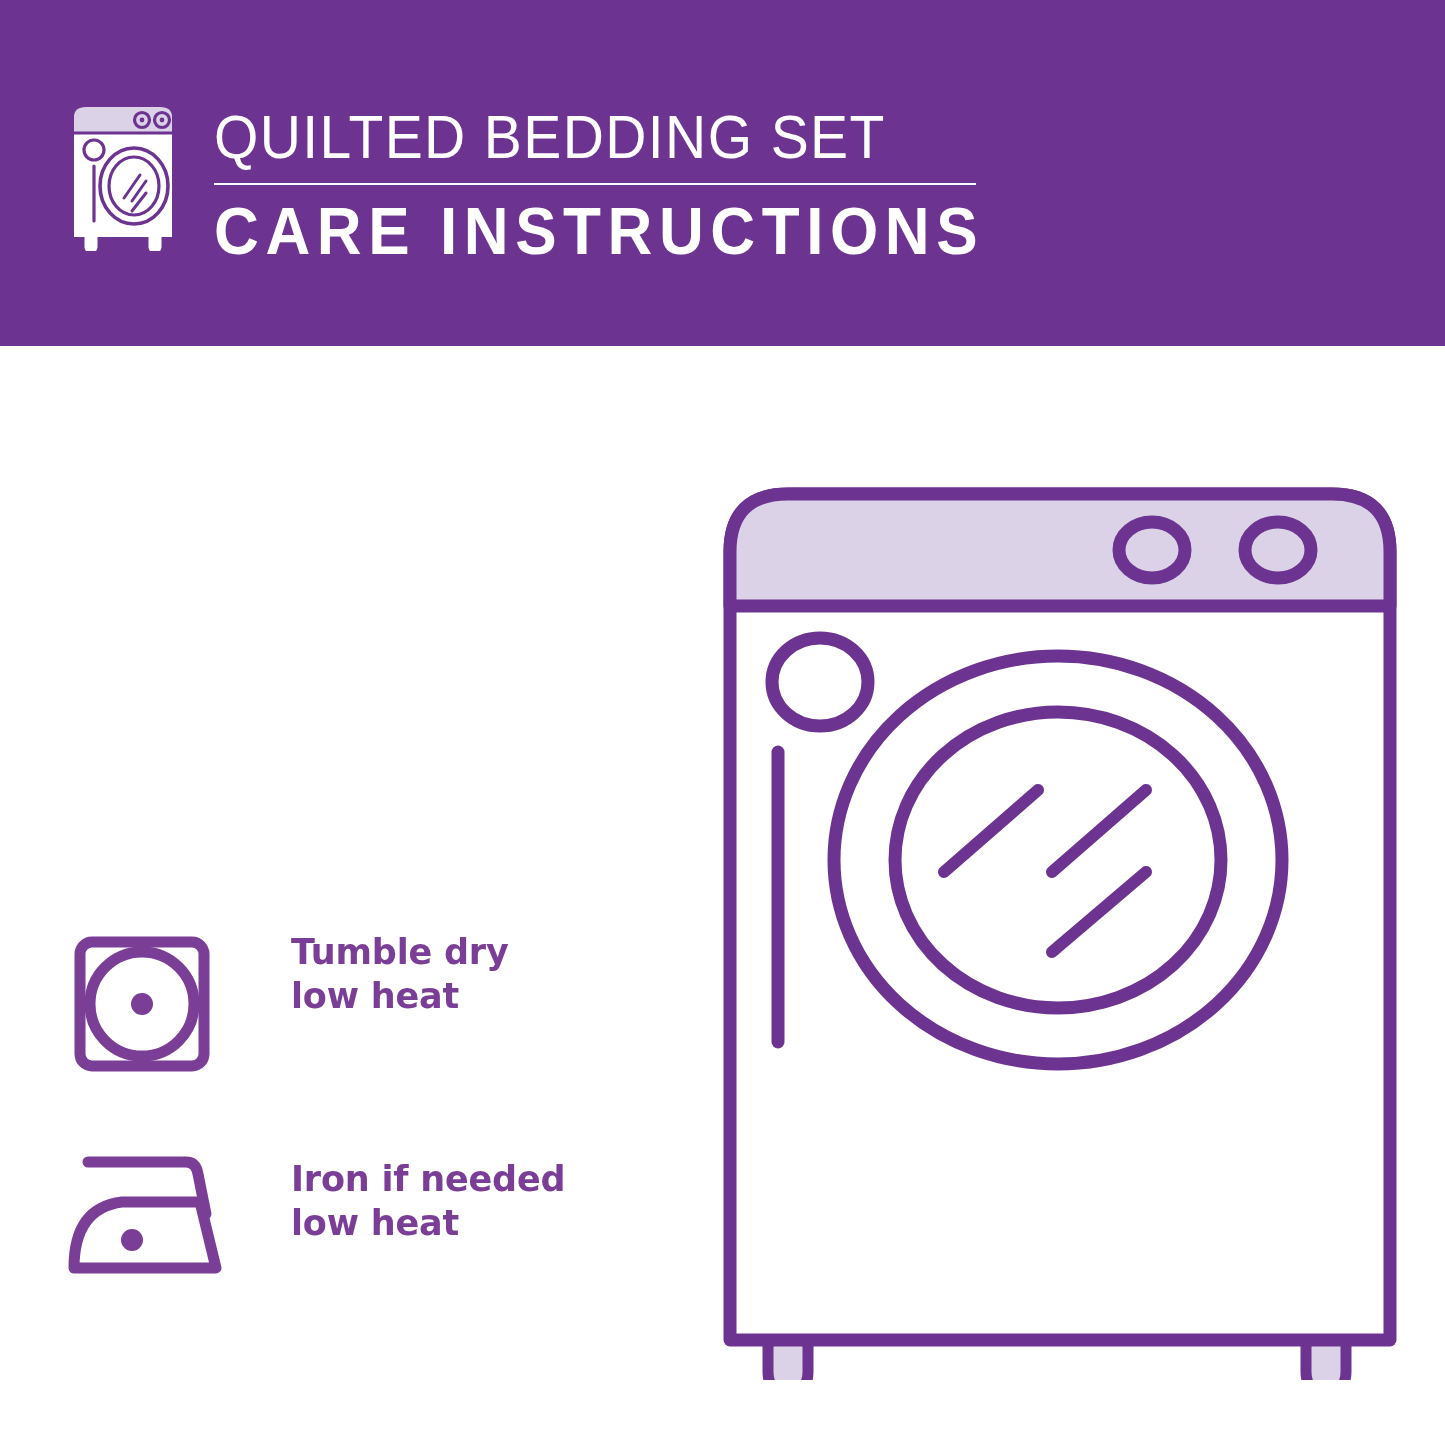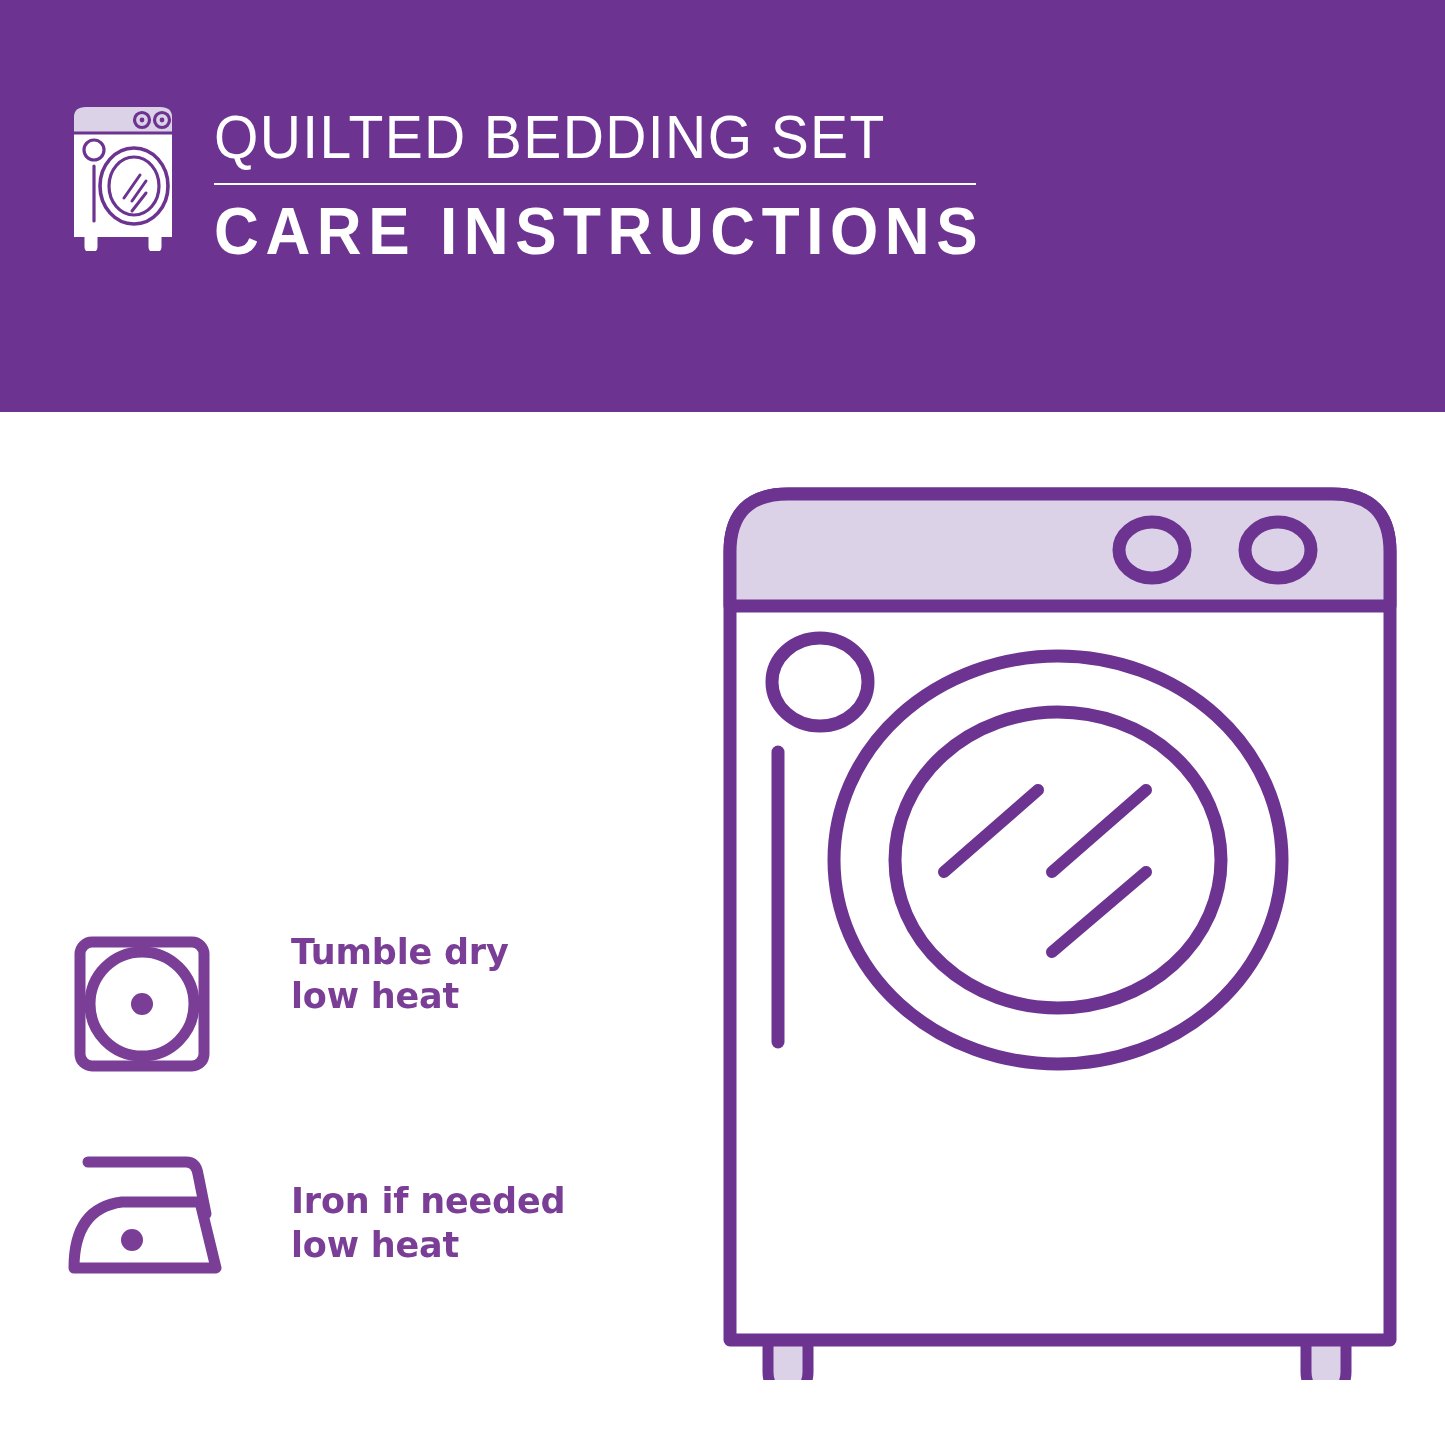--- a/index.html
+++ b/index.html
@@ -14,21 +14,21 @@
     background: #ffffff;
     overflow: hidden;
     font-family: "Liberation Sans", sans-serif;
   }
 
   
   #header-bar {
     position: absolute;
     left: 0; top: 0;
     width: 1445px;
-    height: 412px;
+    height: 346px;
     background: #6C3490;
   }
   #header-logo {
     position: absolute;
     left: 66px; top: 103px;
     width: 120px; height: 148px;
   }
   #header-text-block {
     position: absolute;
     left: 214px; top: 100px;
@@ -87,21 +87,21 @@
     white-space: pre-line;
   }
   #care-row-wash   { top: 498px; }
   #care-row-bleach { top: 712px; }
   #care-row-dry    { top: 930px; }
   #care-row-iron   { top: 1140px; }
 
   #care-row-wash .care-text   { margin-top: 14px; }
   #care-row-bleach .care-text { margin-top: 28px; }
   #care-row-dry .care-text    { }
-  #care-row-iron .care-text   { margin-top: 39px; }
+  #care-row-iron .care-text   { margin-top: 17px; }
 
   
   #machine-illustration {
     position: absolute;
     left: 700px;
     top: 460px;
     width: 720px;
     height: 920px;
   }
 </style>

